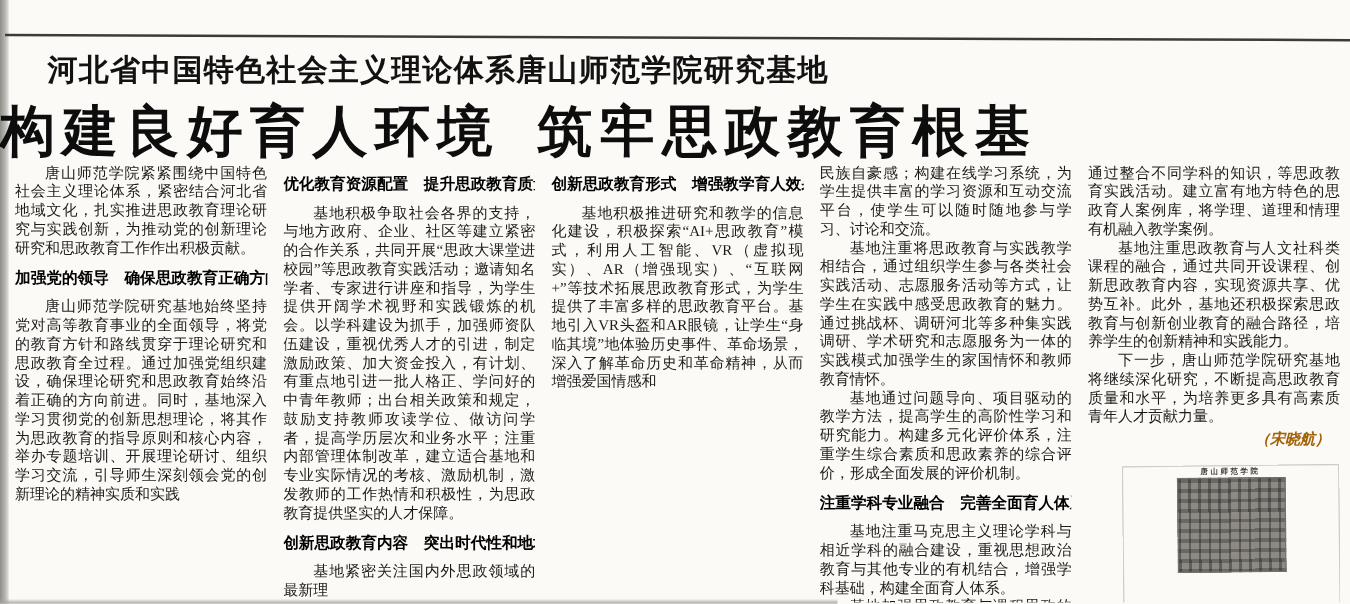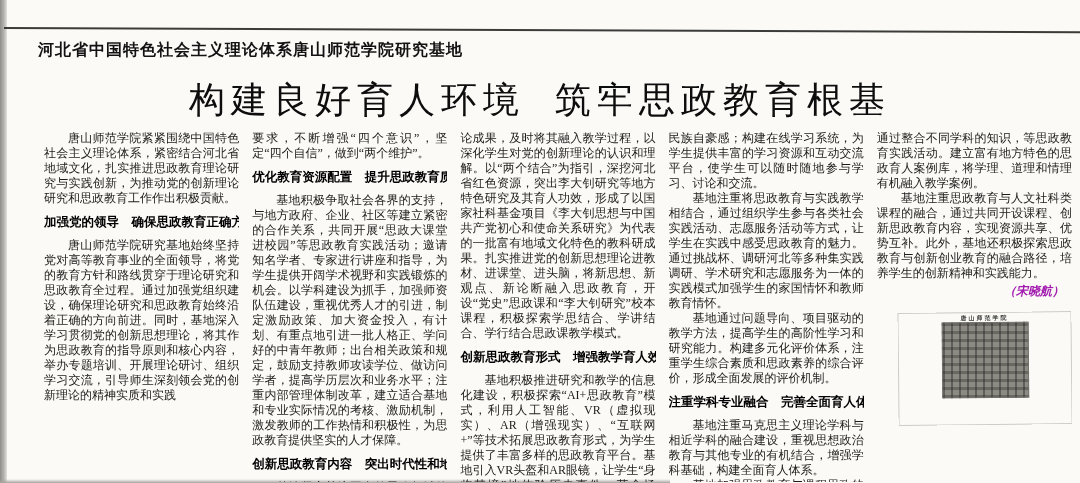--- a/index.html
+++ b/index.html
@@ -16,49 +16,49 @@
     position:absolute;left:0;bottom:0;height:4px;width:62%;
     background:linear-gradient(180deg,rgba(150,148,144,0) 0%,#a7a5a0 100%);
   }
   .top-rule{
     position:absolute;top:27px;left:4px;right:0;height:2px;background:#3b3b3a;
     transform:rotate(0.22deg);transform-origin:left center;
   }
   .kicker{
     position:absolute;top:40px;left:38px;
     font-family:"Liberation Sans", sans-serif;
-    font-weight:bold;font-size:16px;letter-spacing:1px;color:#121212;
+    font-weight:bold;font-size:24px;letter-spacing:1px;color:#121212;
     white-space:nowrap;
   }
   .headline{
     position:absolute;top:76px;left:0;width:100%;margin:0;
-    text-align:center;font-size:36px;font-weight:normal;color:#0d0d0d;
+    text-align:left;font-size:44px;font-weight:bold;color:#0d0d0d;
     letter-spacing:6px;font-family:"Liberation Serif", serif;
     white-space:nowrap;
   }
   .hl-gap{display:inline-block;width:30px;}
   .columns{
     position:absolute;top:131px;left:12px;right:8px;bottom:1px;
-    display:flex;gap:13px;margin-left:32px;
+    display:flex;gap:13px;
   }
   .col{
     flex:1;min-width:0;overflow:hidden;
     font-size:12px;line-height:15px;color:#1d1c1a;
     text-align:justify;
   }
   .col p{margin:0;text-indent:2em;}
   .col p.cont{text-indent:0;}
   .subhead{
     font-family:"Liberation Sans", sans-serif;
     font-weight:bold;font-size:12.5px;color:#000;
     text-align:center;margin:9px 0 8px 0;white-space:nowrap;
   }
   .byline{
     text-align:right;padding-right:8px;margin-top:3px;
-    font-weight:bold;font-style:italic;font-size:12px;color:#a21caf;
+    font-weight:bold;font-style:italic;font-size:12px;color:#a16207;
   }
   
   .photo{
     position:relative;margin:13px 0 0 auto;width:174px;height:113px;
     overflow:hidden;filter:grayscale(12%);
     background:linear-gradient(180deg,#d7d4cd 0%,#dcd9d2 52%,#ecesb 52%,#efede7 70%,#f5f3ed 100%);
     box-shadow:0 0 0 1px #cfccc6 inset;
     transform:rotate(-0.6deg);
   }
   .ph-main{position:absolute;left:25%;right:25%;top:9%;bottom:24%;
@@ -83,42 +83,41 @@
 
 <h1 class="headline"><span>构建良好育人环境</span><span class="hl-gap"></span><span>筑牢思政教育根基</span></h1>
 
 <div class="columns" id="columns">
     <div class="col">
       <p>唐山师范学院紧紧围绕中国特色社会主义理论体系，紧密结合河北省地域文化，扎实推进思政教育理论研究与实践创新，为推动党的创新理论研究和思政教育工作作出积极贡献。</p>
       <div class="subhead">加强党的领导　确保思政教育正确方向</div>
       <p>唐山师范学院研究基地始终坚持党对高等教育事业的全面领导，将党的教育方针和路线贯穿于理论研究和思政教育全过程。通过加强党组织建设，确保理论研究和思政教育始终沿着正确的方向前进。同时，基地深入学习贯彻党的创新思想理论，将其作为思政教育的指导原则和核心内容，举办专题培训、开展理论研讨、组织学习交流，引导师生深刻领会党的创新理论的精神实质和实践</p>
     </div>
     <div class="col">
-      <p class="cont">要求，不断增强“四个意识”，坚定“四个自信”，做到“两个维护”。</p>
       <div class="subhead">优化教育资源配置　提升思政教育质量</div>
       <p>基地积极争取社会各界的支持，与地方政府、企业、社区等建立紧密的合作关系，共同开展“思政大课堂进校园”等思政教育实践活动；邀请知名学者、专家进行讲座和指导，为学生提供开阔学术视野和实践锻炼的机会。以学科建设为抓手，加强师资队伍建设，重视优秀人才的引进，制定激励政策、加大资金投入，有计划、有重点地引进一批人格正、学问好的中青年教师；出台相关政策和规定，鼓励支持教师攻读学位、做访问学者，提高学历层次和业务水平；注重内部管理体制改革，建立适合基地和专业实际情况的考核、激励机制，激发教师的工作热情和积极性，为思政教育提供坚实的人才保障。</p>
       <div class="subhead">创新思政教育内容　突出时代性和地域性</div>
       <p>基地紧密关注国内外思政领域的最新理</p>
     </div>
     <div class="col">
-      <p class="cont">论成果，及时将其融入教学过程，以深化学生对党的创新理论的认识和理解。以“两个结合”为指引，深挖河北省红色资源，突出李大钊研究等地方特色研究及其育人功效，形成了以国家社科基金项目《李大钊思想与中国共产党初心和使命关系研究》为代表的一批富有地域文化特色的教科研成果。扎实推进党的创新思想理论进教材、进课堂、进头脑，将新思想、新观点、新论断融入思政教育，开设“党史”思政课和“李大钊研究”校本课程，积极探索学思结合、学讲结合、学行结合思政课教学模式。</p>
       <div class="subhead">创新思政教育形式　增强教学育人效果</div>
       <p>基地积极推进研究和教学的信息化建设，积极探索“AI+思政教育”模式，利用人工智能、VR（虚拟现实）、AR（增强现实）、“互联网+”等技术拓展思政教育形式，为学生提供了丰富多样的思政教育平台。基地引入VR头盔和AR眼镜，让学生“身临其境”地体验历史事件、革命场景，深入了解革命历史和革命精神，从而增强爱国情感和</p>
     </div>
     <div class="col">
       <p class="cont">民族自豪感；构建在线学习系统，为学生提供丰富的学习资源和互动交流平台，使学生可以随时随地参与学习、讨论和交流。</p>
       <p>基地注重将思政教育与实践教学相结合，通过组织学生参与各类社会实践活动、志愿服务活动等方式，让学生在实践中感受思政教育的魅力。通过挑战杯、调研河北等多种集实践调研、学术研究和志愿服务为一体的实践模式加强学生的家国情怀和教师教育情怀。</p>
       <p>基地通过问题导向、项目驱动的教学方法，提高学生的高阶性学习和研究能力。构建多元化评价体系，注重学生综合素质和思政素养的综合评价，形成全面发展的评价机制。</p>
       <div class="subhead">注重学科专业融合　完善全面育人体系</div>
       <p>基地注重马克思主义理论学科与相近学科的融合建设，重视思想政治教育与其他专业的有机结合，增强学科基础，构建全面育人体系。</p>
       <p>基地加强思政教育与课程思政的融合，</p>
     </div>
     <div class="col">
       <p class="cont">通过整合不同学科的知识，等思政教育实践活动。建立富有地方特色的思政育人案例库，将学理、道理和情理有机融入教学案例。</p>
       <p>基地注重思政教育与人文社科类课程的融合，通过共同开设课程、创新思政教育内容，实现资源共享、优势互补。此外，基地还积极探索思政教育与创新创业教育的融合路径，培养学生的创新精神和实践能力。</p>
+      <p>下一步，唐山师范学院研究基地将继续深化研究，不断提高思政教育质量和水平，为培养更多具有高素质青年人才贡献力量。</p>
       <div class="byline">（宋晓航）</div>
   <div class="photo">
 
     <div class="ph-main">
       <div class="ph-sign">唐山师范学院</div>
     </div>
 
   </div>
 </div>
   </div>

